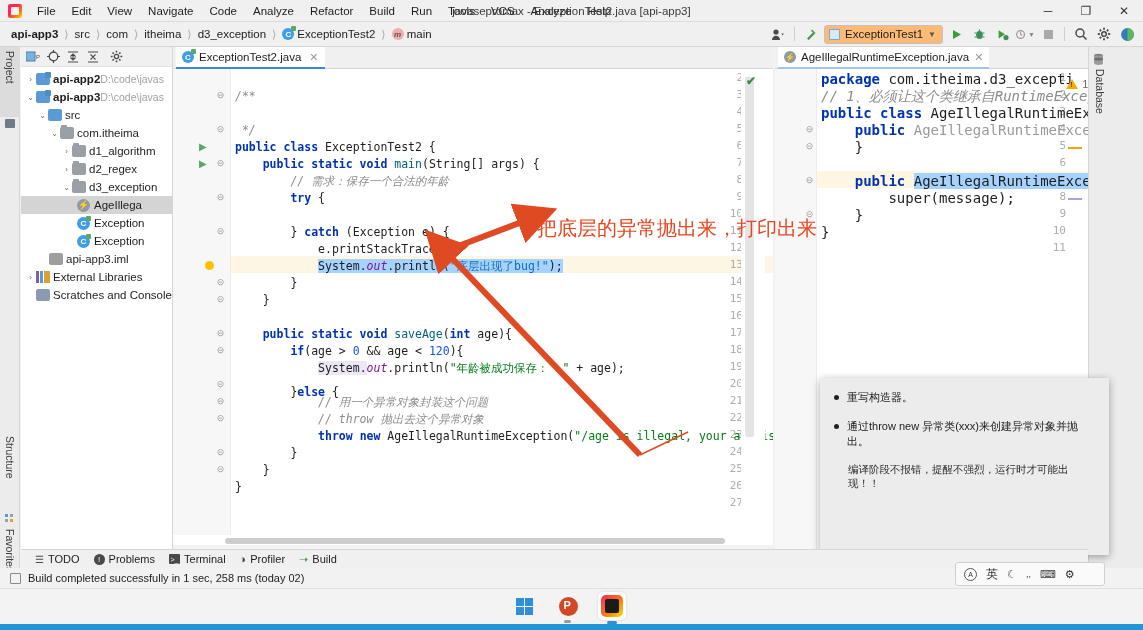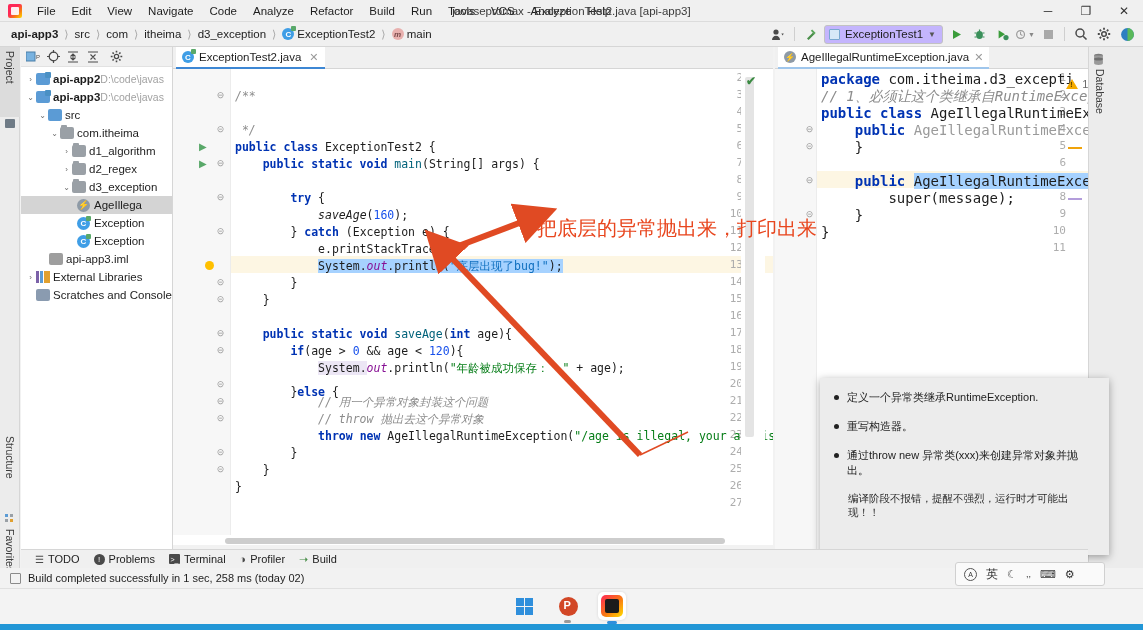--- a/index.html
+++ b/index.html
@@ -38,21 +38,21 @@
   .crumb.bold{font-weight:bold;}
   .sep{color:#a8a8a8;font-size:11px;padding:0 2px;}
   .cls-badge{width:12px;height:12px;border-radius:50%;background:#3f9ee6;color:#fff;
     font-size:8px;font-weight:bold;display:inline-flex;align-items:center;justify-content:center;position:relative;}
   .cls-badge::after{content:"";position:absolute;right:-2px;top:-2px;width:5px;height:5px;background:#59a869;border-radius:1px;}
   .m-badge{width:12px;height:12px;border-radius:50%;background:#e8b0ae;color:#7a4b4b;font-size:8px;
     display:inline-flex;align-items:center;justify-content:center;font-style:italic;font-weight:bold;}
   .nav-right{margin-left:auto;display:flex;align-items:center;gap:3px;padding-right:6px;}
   .tb-ico{width:20px;height:20px;display:flex;align-items:center;justify-content:center;border-radius:3px;font-size:12px;color:#4a4a4a;}
   .runcfg{display:flex;align-items:center;gap:5px;height:19px;border:1px solid #c2c2c2;border-radius:3px;
-    background:#c4b5fd;padding:0 6px 0 4px;font-size:11.5px;}
+    background:#fdba74;padding:0 6px 0 4px;font-size:11.5px;}
   .runcfg .sq{width:11px;height:11px;border:1px solid #7aa8d0;background:#d7e8f7;border-radius:1px;}
   .vsep{width:1px;height:14px;background:#cfcfcf;margin:0 3px;}
 
   
   .leftstrip{
     position:absolute;left:0;top:47px;width:20px;height:536px;
     background:#ececec;border-right:1px solid #d6d6d6;
   }
   .vtab{position:absolute;left:0;width:20px;
     writing-mode:vertical-rl;text-orientation:mixed;
@@ -501,22 +501,22 @@
         <div class="fold" style="top: 396px;">⊝</div>
         <div class="lnum" style="top: 410px;">26</div>
         <div class="lnum" style="top: 427px;">27</div>
       </div>
     <div class="codearea" id="code-left">
         <div class="cl" style="top: 2px;"></div>
         <div class="cl" style="top: 19px;"><span class="cmt">/**</span></div>
         <div class="cl" style="top: 53px;"><span class="cmt"> */</span></div>
         <div class="cl" style="top: 70px;"><span class="kw">public class </span><span class="typ">ExceptionTest2 {</span></div>
         <div class="cl" style="top: 87px;"><span class="kw">    public static void </span><span class="mth">main</span><span class="typ">(String[] args) {</span></div>
+        <div class="cl" style="top: 104px;"><span class="cmt">        // 需求：保存一个合法的年龄</span></div>
         <div class="cl" style="top: 121px;"><span class="kw">        try </span><span class="typ">{</span></div>
-        <div class="cl" style="top: 138px;"><span class="typ">            </span><span style="color: rgb(29, 29, 29); font-style: italic;">saveAge</span><span class="typ">(</span><span class="num">160</span><span class="typ">);</span></div>
         <div class="cl" style="top: 155px;"><span class="typ">        } </span><span class="kw">catch </span><span class="typ">(Exception e) {</span></div>
         <div class="cl" style="top: 172px;"><span class="typ">            e.printStackTrace();</span></div>
         <div class="cl" style="top: 189px;"><span class="typ">            </span><span style="background: rgb(166, 210, 255);">System.</span><span style="background: rgb(166, 210, 255); color: rgb(135, 16, 148); font-style: italic;">out</span><span style="background: rgb(166, 210, 255);">.println(</span><span style="background: rgb(166, 210, 255); color: rgb(15, 111, 191);">"底层出现了bug!"</span><span style="background: rgb(166, 210, 255);">);</span></div>
         <div class="cl" style="top: 206px;"><span class="typ">        }</span></div>
         <div class="cl" style="top: 223px;"><span class="typ">    }</span></div>
         <div class="cl" style="top: 240px;"></div>
         <div class="cl" style="top: 257px;"><span class="kw">    public static void </span><span class="mth">saveAge</span><span class="typ">(</span><span class="kw">int </span><span class="typ">age){</span></div>
         <div class="cl" style="top: 274px;"><span class="typ">        </span><span class="kw">if</span><span class="typ">(age &gt; </span><span class="num">0</span><span class="typ"> &amp;&amp; age &lt; </span><span class="num">120</span><span class="typ">){</span></div>
         <div class="cl" style="top: 291px;"><span class="typ">            </span><span style="background: rgb(236, 230, 245);">System.</span><span class="fld">out</span><span class="typ">.println(</span><span class="str">"年龄被成功保存：  "</span><span class="typ"> + age);</span></div>
         <div class="cl" style="top: 315px;"><span class="typ">        }</span><span class="kw">else </span><span class="typ">{</span></div>
@@ -614,24 +614,20 @@
     <line x1="640" y1="455" x2="447" y2="253" stroke="#e04a23" stroke-width="6" marker-end="url(#ah)"></line>
 
     <line x1="640" y1="455" x2="688" y2="432" stroke="#e04a23" stroke-width="1.4"></line>
   </svg>
   <div class="anno-text">把底层的异常抛出来，打印出来</div>
 
   <div class="card">
     <div class="card-body">
       <div class="cb-row">
         <span class="dot"></span>
-        <span>定义一个异常类继承RuntimeException.</span>
-      </div>
-      <div class="cb-row">
-        <span class="dot"></span>
         <span>重写构造器。</span>
       </div>
       <div class="cb-row">
         <span class="dot"></span>
         <span>通过throw new 异常类(xxx)来创建异常对象并抛出。</span>
       </div>
       <div class="cb-note">编译阶段不报错，提醒不强烈，运行时才可能出现！！</div>
     </div>
   </div>
 

